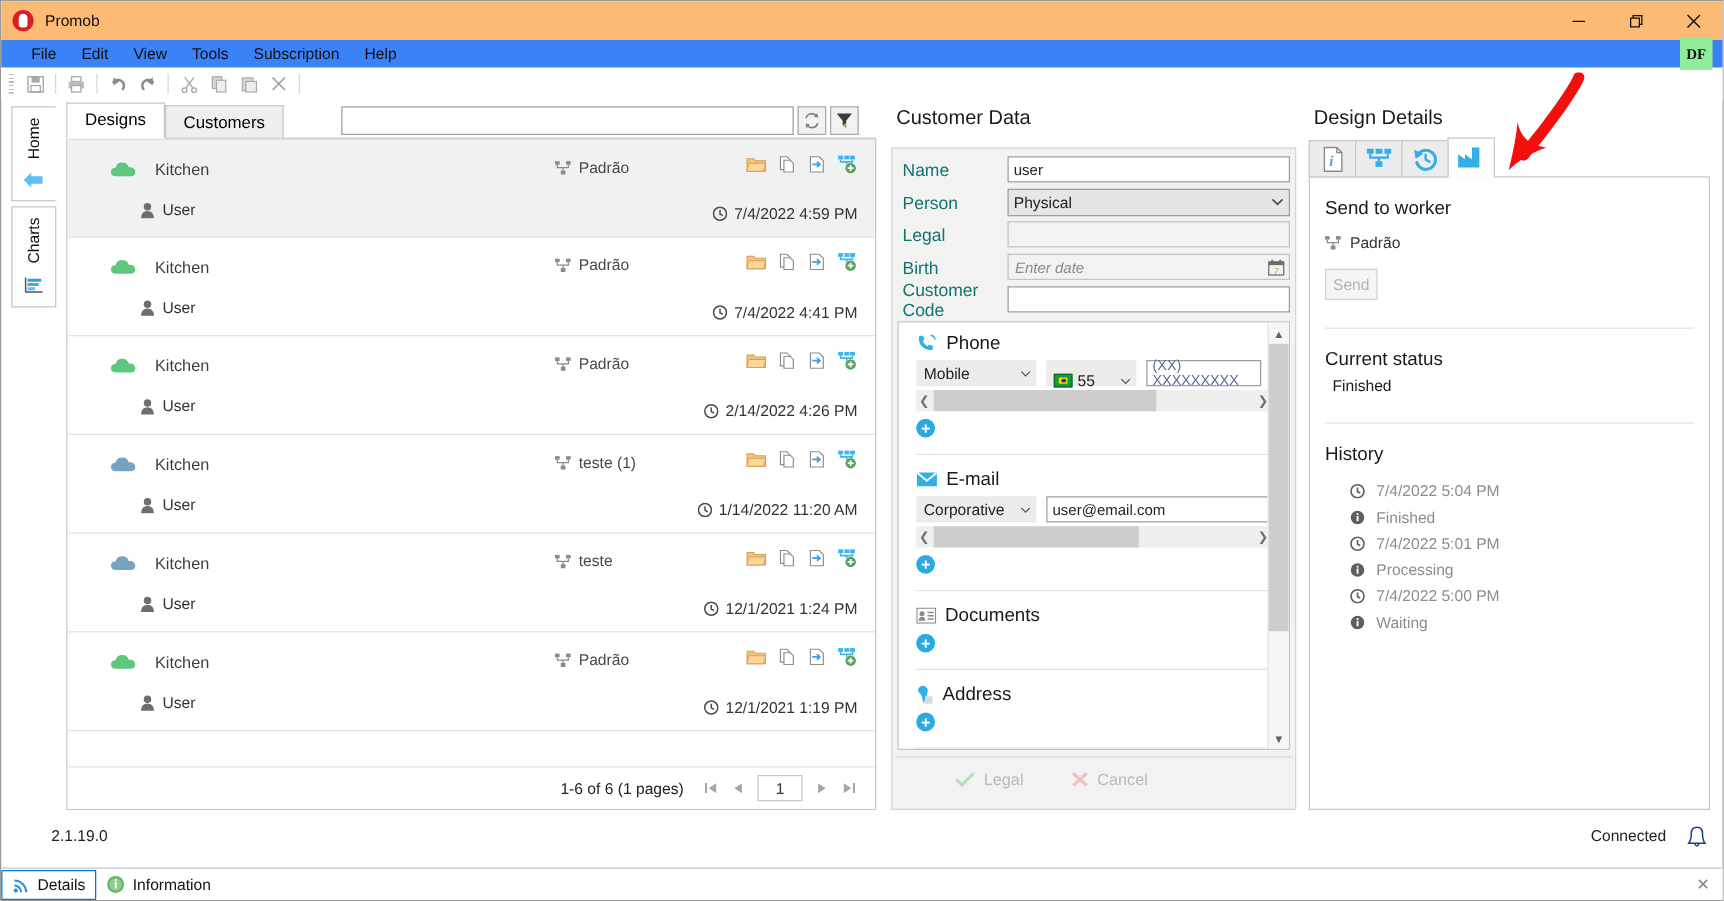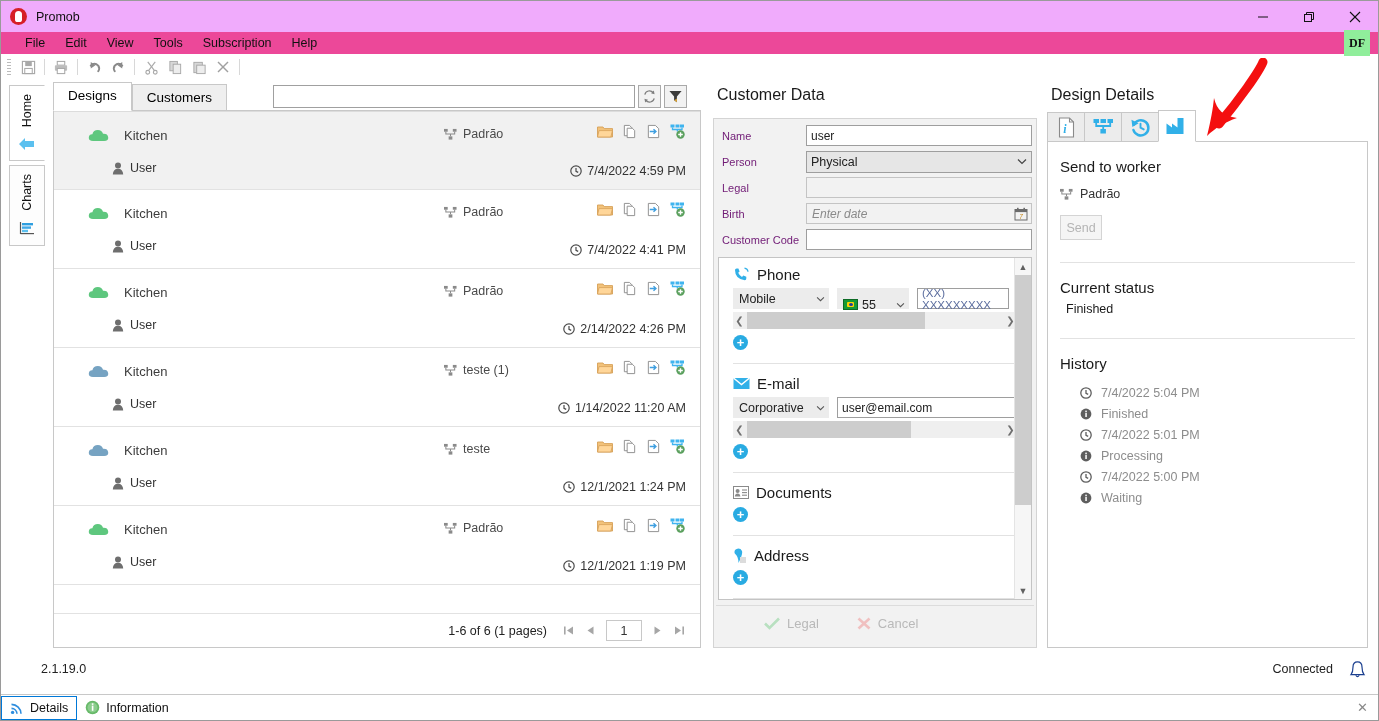--- a/index.html
+++ b/index.html
@@ -10,41 +10,41 @@
     color:#1a1a1a;
     background:#ffffff;
   }
   .app {
     position:relative; width:1379px; height:721px;
     background:#ffffff;
     border:1px solid #9a9a9a;
   }
 
   
-  .titlebar { height:31px; display:flex; align-items:center; background:#f0abfc;text-align:center; }
+  .titlebar { height:31px; display:flex; align-items:center; background:#fdba74;text-align:center; }
   .app-icon { width:17px; height:17px; margin-left:9px; margin-right:9px; position:relative; }
   .app-icon .outer {
     position:absolute; inset:0; border-radius:50%;
     background:#d61f26;
   }
   .app-icon .inner {
     position:absolute; left:5px; top:3px; width:7px; height:11px;
     background:#ffffff; border-radius:4px 4px 3px 3px;
   }
   .title-text { font-size:12.5px; color:#111; }
   .win-btns { margin-left:auto; display:flex; height:31px; }
   .win-btn {
     width:46px; height:31px; display:flex; align-items:center; justify-content:center;
     font-size:13px; color:#111;
   }
 
   
   .menubar {
     height:22px; display:flex; align-items:center; padding-left:14px; gap:0px;
-    background:#ec4899; position:relative;
+    background:#3b82f6; position:relative;
   }
   .menu-item { padding:2px 10px; font-size:12.5px; color:#111; }
   .avatar {
     position:absolute; right:8px; top:-2px;
     width:26px; height:26px; background:#90ee9b;
     display:flex; align-items:center; justify-content:center;
     font-size:12px; font-weight:bold; color:#111;
     font-family:"Liberation Serif", serif;
   }
 
@@ -134,21 +134,21 @@
   
   .panel-customer {
     position:absolute; left:712px; top:0; width:324px; bottom:10px;
   }
   .panel-title { font-size:16px; color:#1a1a1a; padding:6px 0 10px 4px; }
   .cust-body {
     position:absolute; left:0; top:38px; right:0; bottom:0;
     background:#f2f2f2; border:1px solid #d4d4d4; padding:5px 2px 0 2px;
   }
   .frow { display:flex; align-items:center; height:23px; margin-bottom:3px; padding:0 2px; }
-  .flabel { width:88px; font-size:11px; color:#701a75; padding-left:4px; }
+  .flabel { width:88px; font-size:14px; color:#0f766e; padding-left:4px; }
   .finput {
     flex:1; height:21px; border:1px solid #9e9e9e; background:#ffffff;
     font-family:inherit; font-size:12px; padding:0 4px; color:#222;
   }
   .finput.readonly { background:#f2f2f2; border:1px solid #c4c4c4; }
   .fselect {
     flex:1; height:22px; border:1px solid #9e9e9e; background:#e6e6e6;
     font-family:inherit; font-size:12.5px; padding:0 4px; color:#222;
     display:flex; align-items:center; justify-content:space-between;
   }

